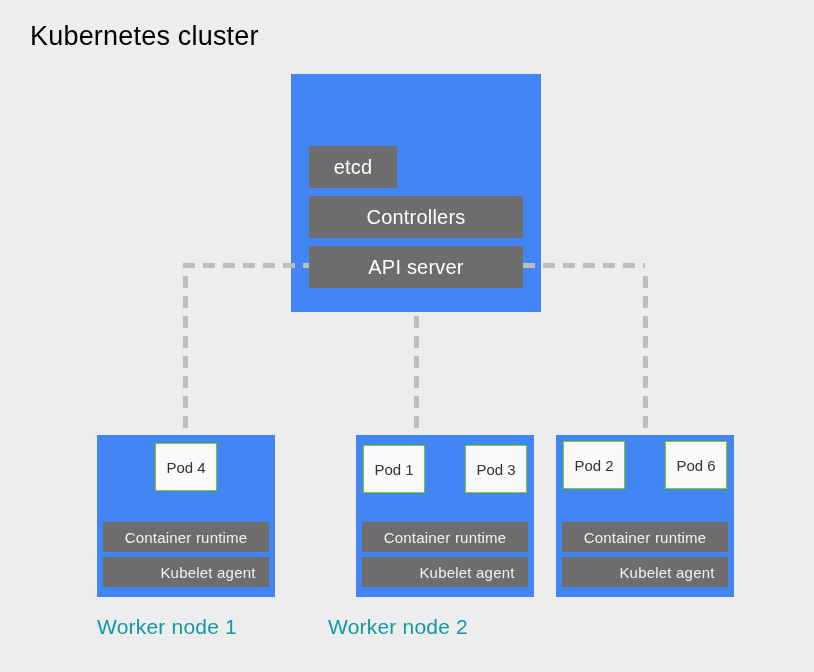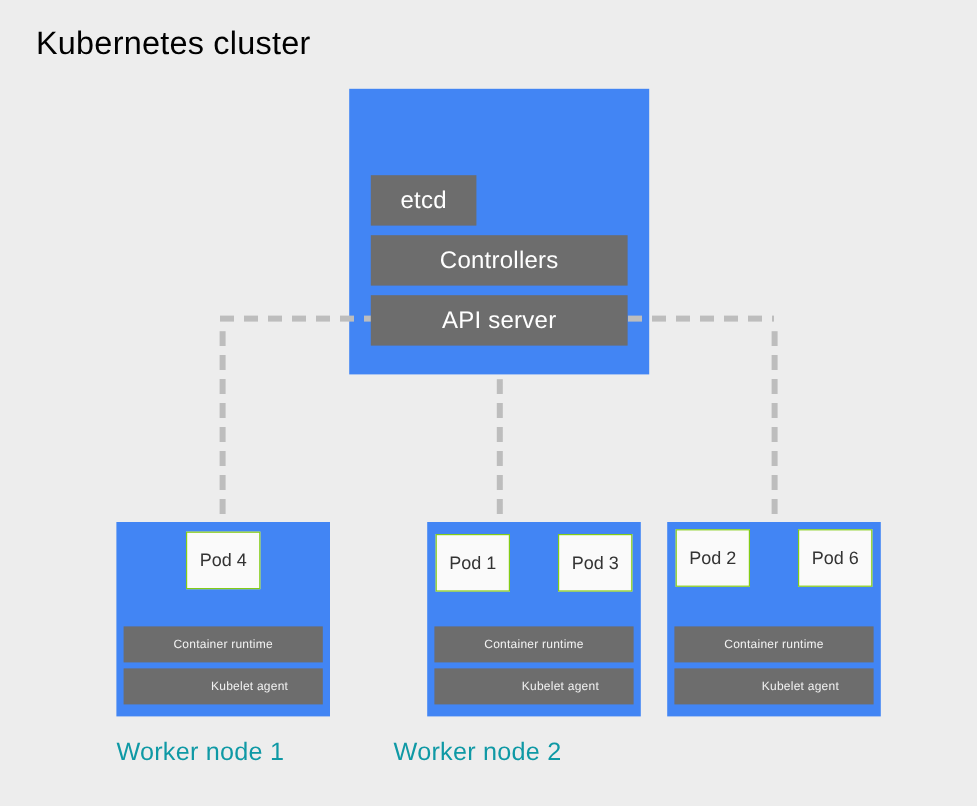--- a/index.html
+++ b/index.html
@@ -77,21 +77,21 @@
   .pod {
     width: 62px; height: 48px;
     background: #fafafa; border: 1px solid #84cc16; box-sizing: border-box;
     display: flex; align-items: center; justify-content: center;
     font-size: 15px; color: #333333;
   }
   .node-row {
     position: absolute; left: 6px; right: 6px; height: 30px;
     background: var(--gray); color: #f2f2f2;
     display: flex; align-items: center; justify-content: center;
-    font-size: 10px; letter-spacing: 0.2px;
+    font-size: 15px; letter-spacing: 0.2px;
   }
   .node-row.runtime { top: 87px; }
   .node-row.kubelet { top: 122px; padding-left: 44px; }
 
   .worker-label {
     position: absolute; top: 615px; width: 178px;
     text-align: left; font-size: 21px; color: var(--teal); letter-spacing: 0.2px;
   }
   #worker-label-1 { left: 97px; }
   #worker-label-2 { left: 328px; }

